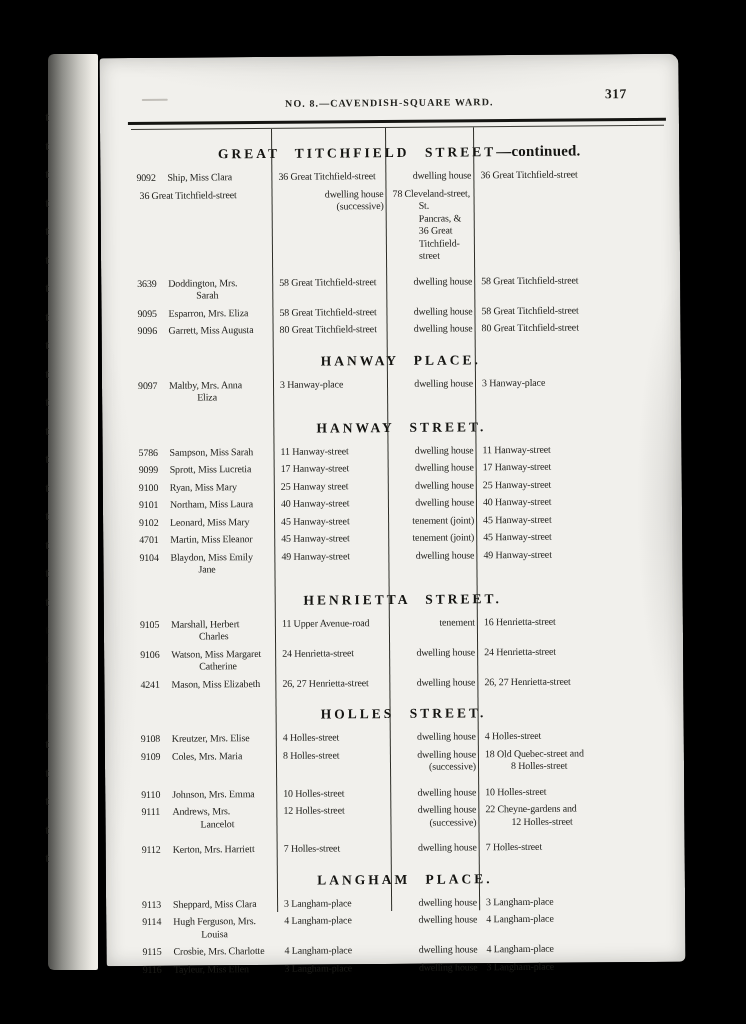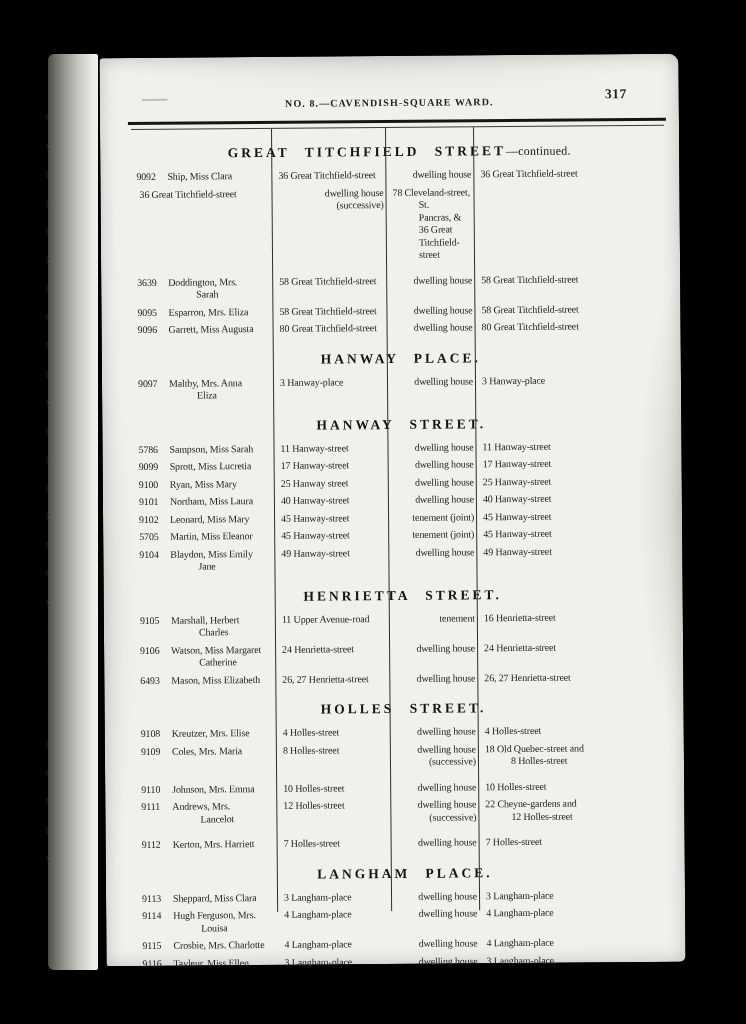--- a/index.html
+++ b/index.html
@@ -46,21 +46,21 @@
   .table-wrap{position:absolute;left:32px;top:72px;width:534px;height:783px;}
   .vline{position:absolute;top:0;width:1px;height:100%;background:#2e2e28;}
   .vline-1{left:139px;}
   .vline-2{left:253px;}
   .vline-3{left:341px;}
   .section-title{
     text-align:center;margin:16px 0 9px 0;font-size:13.5px;color:#141411;
     white-space:nowrap;
   }
   .section-title .title-main{font-weight:bold;letter-spacing:3px;word-spacing:9px;}
-  .section-title .title-suffix{font-weight:normal;font-size:12px;letter-spacing:.2px;word-spacing:0;}
+  .section-title .title-suffix{font-weight:bold;font-size:15px;letter-spacing:.2px;word-spacing:0;}
   .row{
     display:grid;grid-template-columns:139px 114px 88px 193px;
     margin-bottom:5px;font-size:10px;line-height:12.5px;letter-spacing:-.15px;color:#1d1d19;
   }
   .row.gap-after{margin-bottom:13px;}
   .cell-entry{display:flex;align-items:flex-start;}
   .cell-num{flex:0 0 31px;padding-left:4px;}
   .cell-name{flex:1;white-space:pre-line;padding-left:28px;text-indent:-28px;padding-right:12px;}
   .cell-abode{padding-left:7px;white-space:nowrap;}
   .cell-qual{text-align:right;white-space:pre-line;padding:0 2px;}
@@ -243,21 +243,21 @@
       <span class="cell-num">9102</span>
       <span class="cell-name">Leonard, Miss Mary</span>
     </div>
     <div class="cell-abode">45 Hanway-street</div>
     <div class="cell-qual">tenement (joint)</div>
     <div class="cell-prop">45 Hanway-street</div>
   </div>
 
   <div class="row">
     <div class="cell-entry">
-      <span class="cell-num">5705</span>
+      <span class="cell-num">4701</span>
       <span class="cell-name">Martin, Miss Eleanor</span>
     </div>
     <div class="cell-abode">45 Hanway-street</div>
     <div class="cell-qual">tenement (joint)</div>
     <div class="cell-prop">45 Hanway-street</div>
   </div>
 
   <div class="row">
     <div class="cell-entry">
       <span class="cell-num">9104</span>
@@ -293,21 +293,21 @@
       <span class="cell-name">Watson, Miss Margaret
 Catherine</span>
     </div>
     <div class="cell-abode">24 Henrietta-street</div>
     <div class="cell-qual">dwelling house</div>
     <div class="cell-prop">24 Henrietta-street</div>
   </div>
 
   <div class="row">
     <div class="cell-entry">
-      <span class="cell-num">6493</span>
+      <span class="cell-num">4241</span>
       <span class="cell-name">Mason, Miss Elizabeth</span>
     </div>
     <div class="cell-abode">26, 27 Henrietta-street</div>
     <div class="cell-qual">dwelling house</div>
     <div class="cell-prop">26, 27 Henrietta-street</div>
   </div>
 </div>
   </div>
 
   <div class="section">

